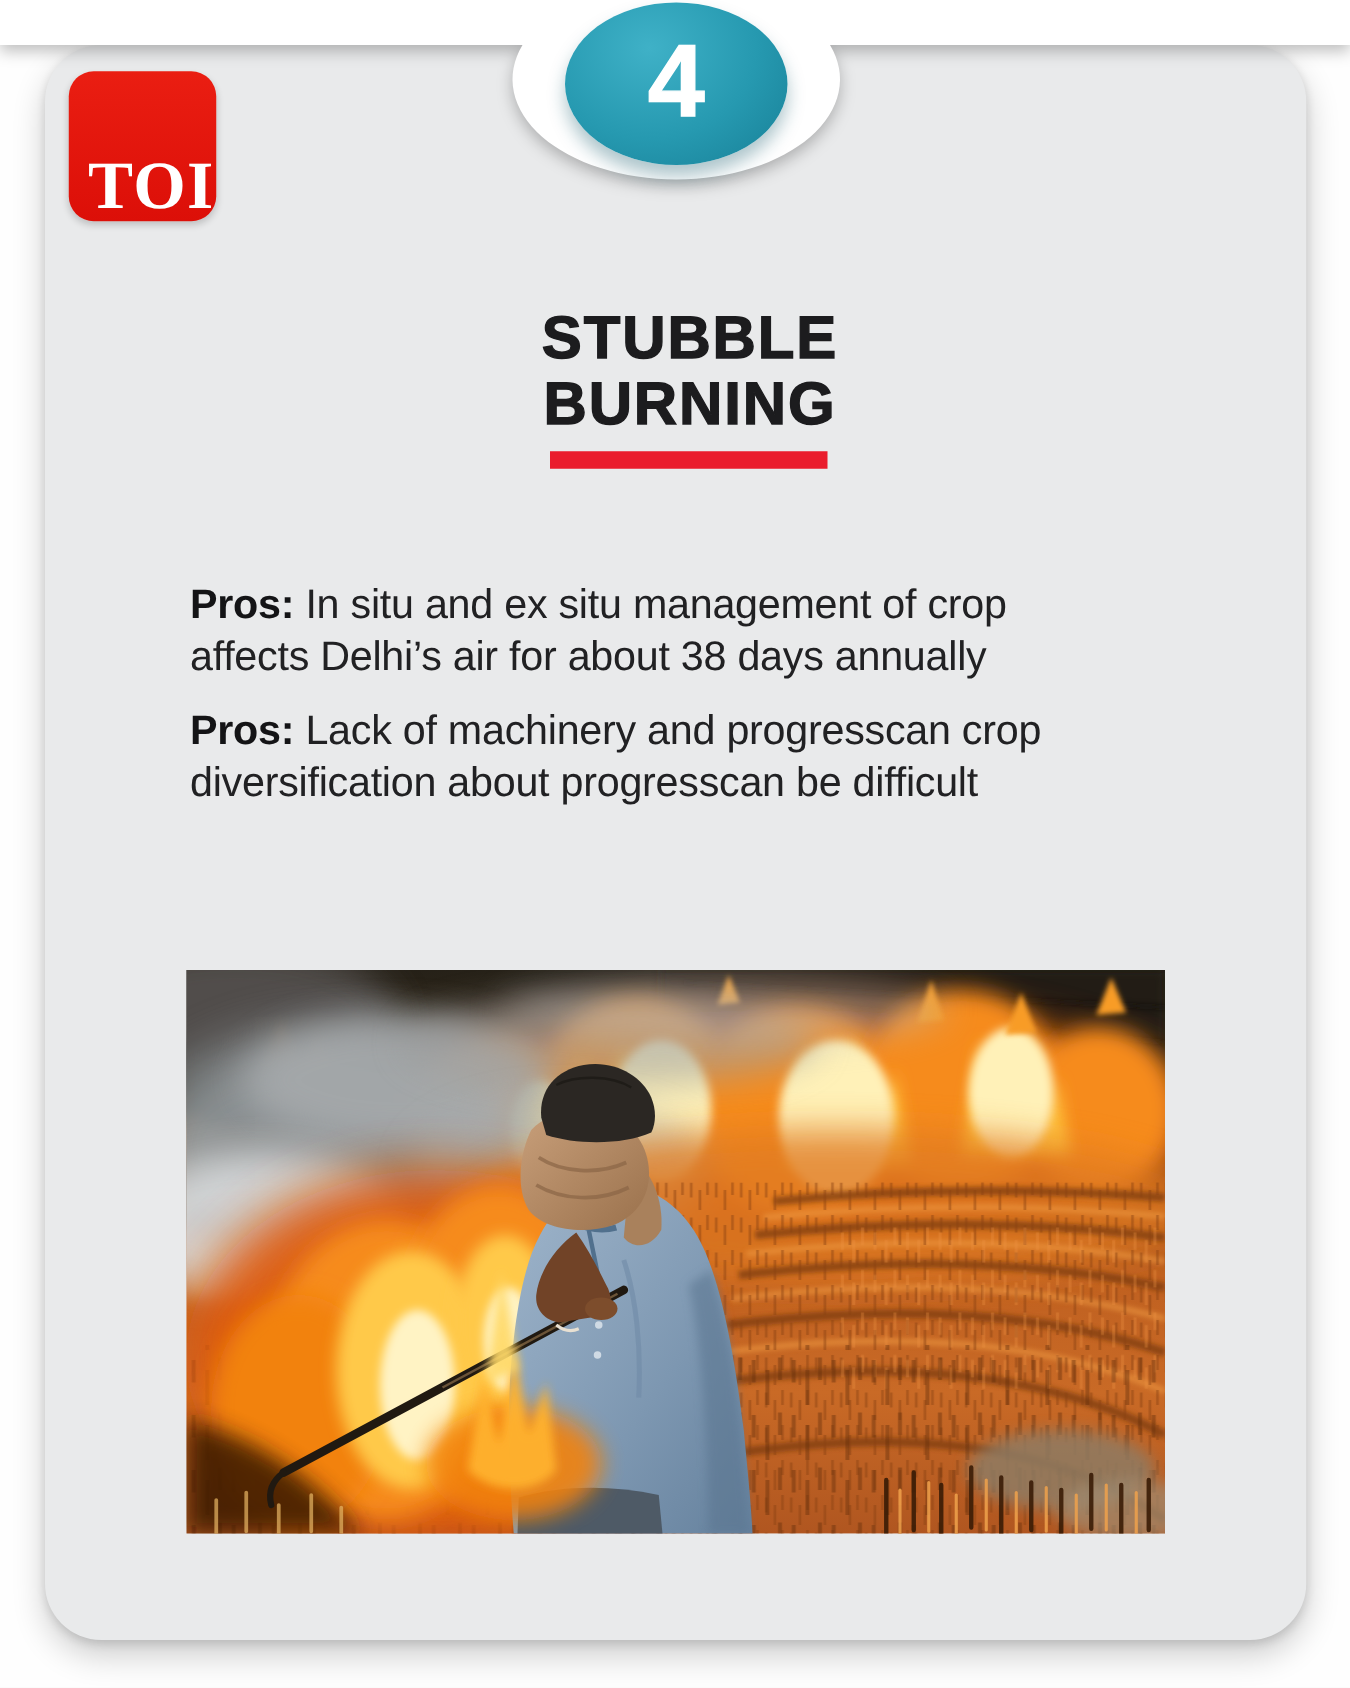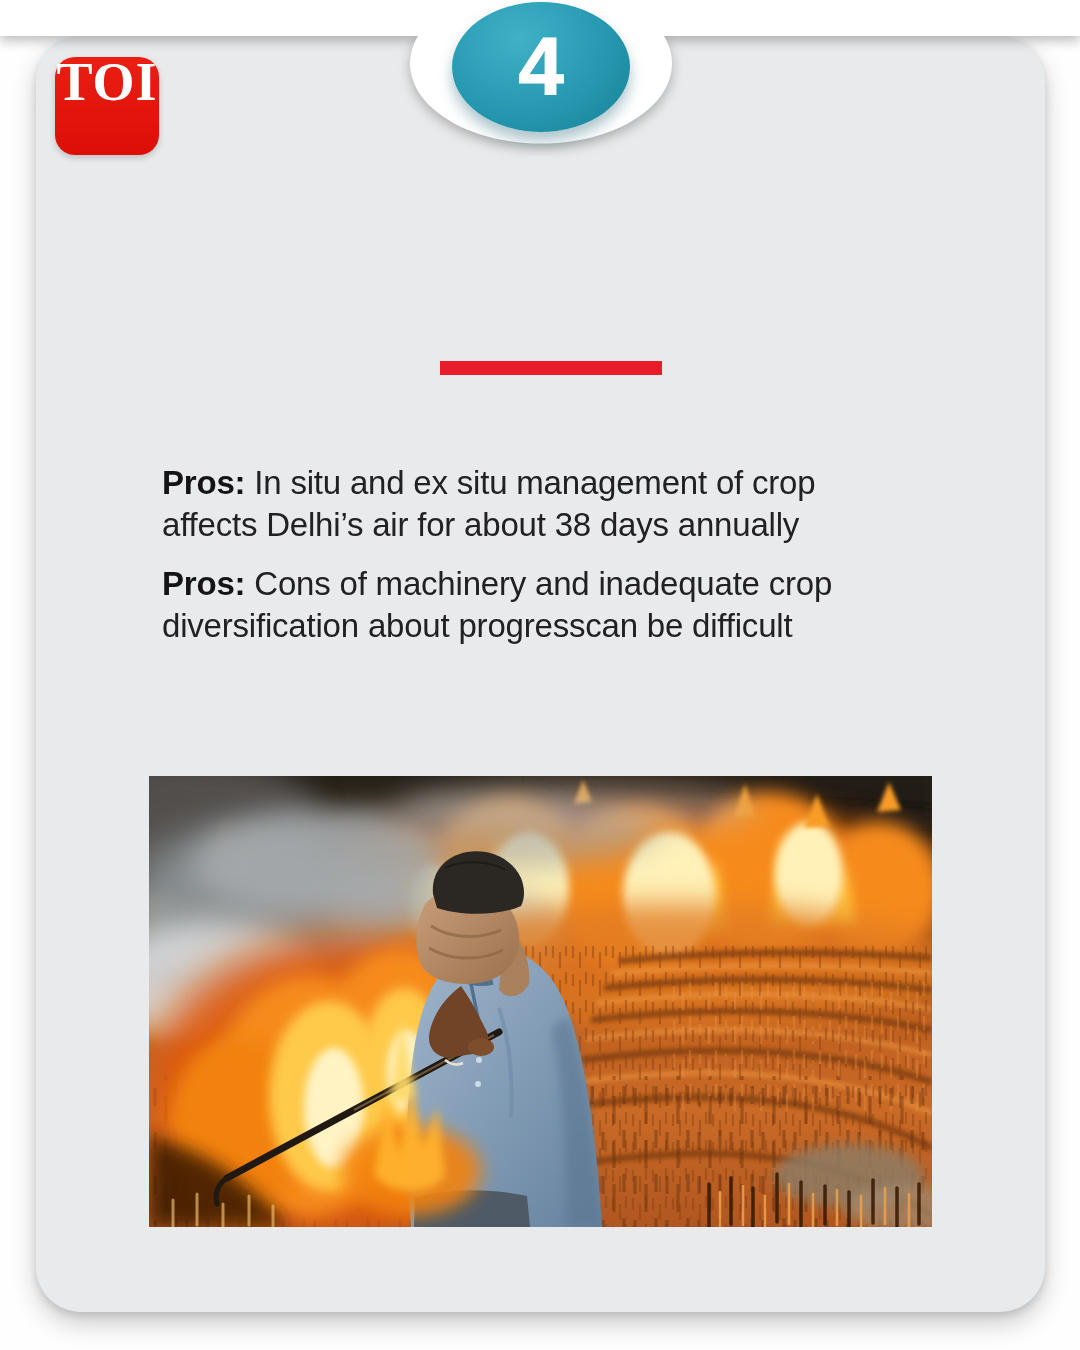--- a/index.html
+++ b/index.html
@@ -8,33 +8,33 @@
   .card{position:absolute;left:36px;top:36px;width:1009px;height:1276px;background:#e9eaeb;
         border-radius:45px;box-shadow:0 12px 26px rgba(0,0,0,.20),0 3px 8px rgba(0,0,0,.12);}
   .top-notch{position:absolute;left:0;top:0;width:1080px;height:190px;pointer-events:none;}
   .top-notch svg{display:block;}
   .badge{position:absolute;left:452px;top:2px;width:178px;height:130px;border-radius:50%;
          background:radial-gradient(ellipse at 38% 28%,#3fb1c7 0%,#2699b0 55%,#177f96 100%);
          box-shadow:0 9px 14px rgba(20,90,105,.35);
          display:flex;align-items:center;justify-content:center;}
   .badge-num{color:#ffffff;font-size:82px;font-weight:bold;line-height:1;
              -webkit-text-stroke:1px #ffffff;transform:translateY(-1px);}
-  .toi-logo{position:absolute;left:55px;top:57px;width:104px;height:98px;border-radius:20px;
+  .toi-logo{position:absolute;left:55px;top:57px;width:104px;height:120px;border-radius:20px;
             background:linear-gradient(180deg,#ea1e12 0%,#dc0f08 100%);
             box-shadow:0 3px 6px rgba(0,0,0,.18);
-            display:flex;align-items:flex-start;justify-content:center;}
+            display:flex;align-items:flex-end;justify-content:center;padding-left:14px;}
   .toi-text{font-family:"Liberation Serif",serif;font-weight:bold;color:#ffffff;font-size:54px;
             line-height:1;letter-spacing:1px;transform:translateY(-2px);}
   .title{position:absolute;left:152px;top:244px;width:800px;text-align:center;color:#1c1c1e;
          font-size:48px;font-weight:bold;line-height:53px;letter-spacing:1.5px;
          -webkit-text-stroke:1.1px #1c1c1e;}
   .title-bar{position:absolute;left:440px;top:361px;width:222px;height:14px;background:#ea1c2c;}
   .copy{position:absolute;left:150px;top:462px;width:800px;color:#212123;font-size:33px;
         line-height:42px;letter-spacing:-.2px;}
-  .copy .para{margin:0 0 17px 12px;}
+  .copy .para{margin:0 0 17px 2px;}
   .copy .lbl{font-weight:bold;color:#141416;}
   .photo{position:absolute;left:149px;top:776px;width:783px;height:451px;overflow:hidden;}
   .photo svg{display:block;}
 </style>
 </head>
 <body>
 
 <div class="page">
 
   <div class="card"></div>
@@ -47,30 +47,32 @@
 
   <div class="badge">
     <span class="badge-num">4</span>
   </div>
 
   <div class="toi-logo">
     <span class="toi-text">TOI</span>
   </div>
 
   <div class="title">
+    <div>STUBBLE</div>
+    <div>BURNING</div>
   </div>
   <div class="title-bar"></div>
 
   <div class="copy">
     <div class="para">
       <div><span class="lbl">Pros:</span> <span>In situ and ex situ management of crop</span></div>
       <div>affects Delhi’s air for about 38 days annually</div>
     </div>
     <div class="para">
-      <div><span class="lbl">Pros:</span> <span>Cons of machinery and inadequate crop</span></div>
+      <div><span class="lbl">Pros:</span> <span>Lack of machinery and progresscan crop</span></div>
       <div>diversification about progresscan be difficult</div>
     </div>
   </div>
 
   <div class="photo">
     <svg width="783" height="451" viewBox="0 0 783 451" preserveAspectRatio="none">
       <defs>
         <linearGradient id="gBase" x1="0" y1="0" x2="0" y2="1">
           <stop offset="0" stop-color="#262118"></stop>
             <stop offset=".2" stop-color="#3a2d1b"></stop>

